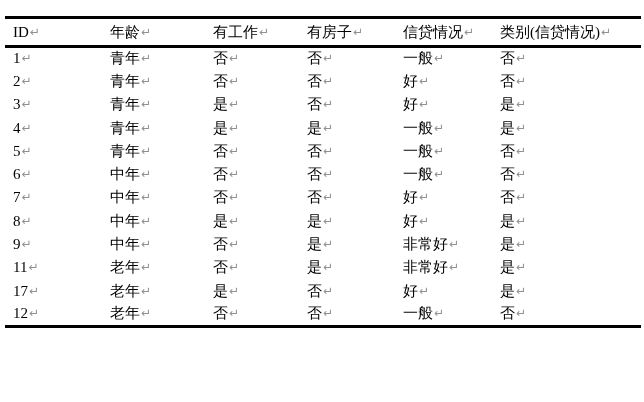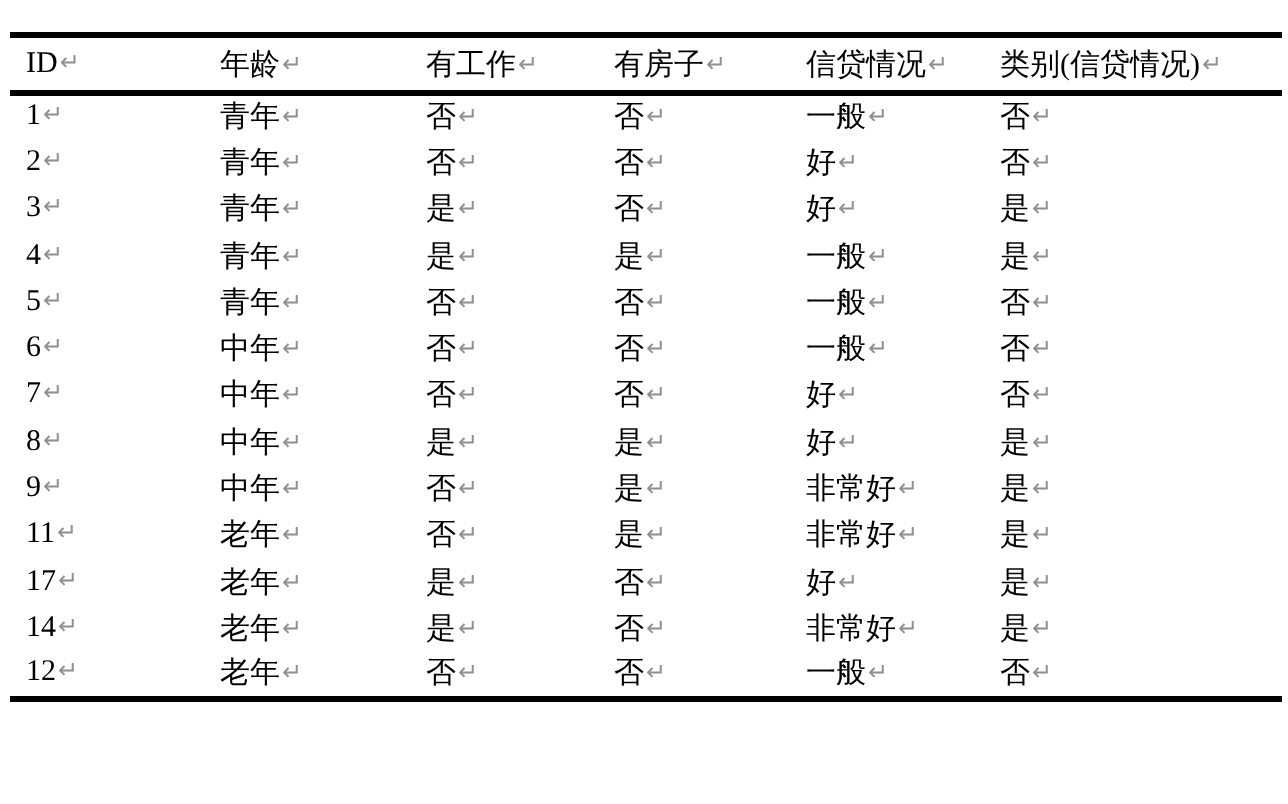--- a/index.html
+++ b/index.html
@@ -160,28 +160,20 @@
         </tr>
         <tr>
           <td><span class="txt">17</span><span class="pmark">↵</span></td>
           <td><span class="txt">老年</span><span class="pmark">↵</span></td>
           <td><span class="txt">是</span><span class="pmark">↵</span></td>
           <td><span class="txt">否</span><span class="pmark">↵</span></td>
           <td><span class="txt">好</span><span class="pmark">↵</span></td>
           <td><span class="txt">是</span><span class="pmark">↵</span></td>
         </tr>
         <tr>
-          <td><span class="txt">14</span><span class="pmark">↵</span></td>
-          <td><span class="txt">老年</span><span class="pmark">↵</span></td>
-          <td><span class="txt">是</span><span class="pmark">↵</span></td>
-          <td><span class="txt">否</span><span class="pmark">↵</span></td>
-          <td><span class="txt">非常好</span><span class="pmark">↵</span></td>
-          <td><span class="txt">是</span><span class="pmark">↵</span></td>
-        </tr>
-        <tr>
           <td><span class="txt">12</span><span class="pmark">↵</span></td>
           <td><span class="txt">老年</span><span class="pmark">↵</span></td>
           <td><span class="txt">否</span><span class="pmark">↵</span></td>
           <td><span class="txt">否</span><span class="pmark">↵</span></td>
           <td><span class="txt">一般</span><span class="pmark">↵</span></td>
           <td><span class="txt">否</span><span class="pmark">↵</span></td>
         </tr>
       </tbody>
   </table>
 </div>

